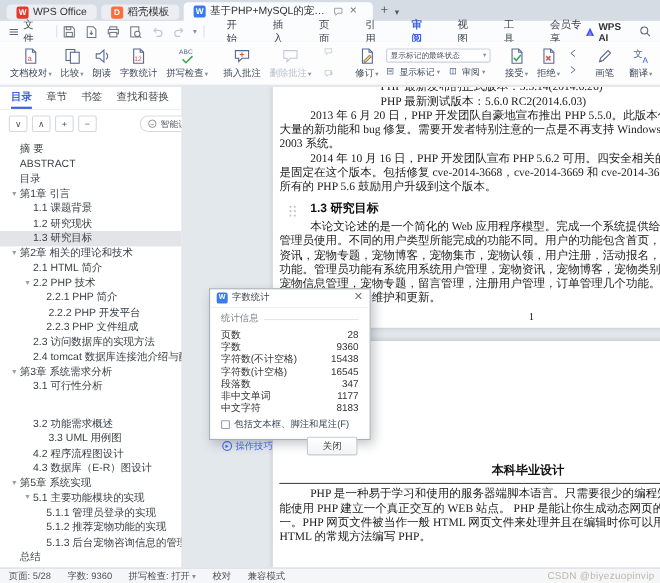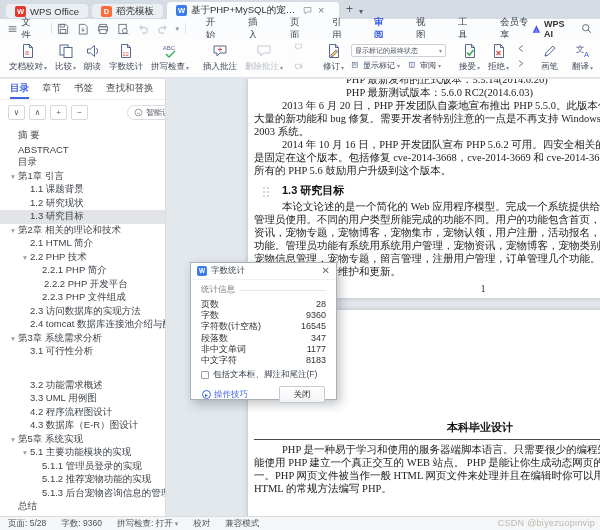--- a/index.html
+++ b/index.html
@@ -534,21 +534,21 @@
           <span>第3章 系统需求分析</span>
         </div>
         <div class="trow" style="padding-left: 20px;">
           <span class="tcar"></span>
           <span>3.1 可行性分析</span>
         </div>
         <div class="trow" style="padding-left: 20px; margin-top: 20px;">
           <span class="tcar"></span>
           <span>3.2 功能需求概述</span>
         </div>
-        <div class="trow" style="padding-left: 20px;">
+        <div class="trow" style="padding-left: 34px;">
           <span class="tcar"></span>
           <span>3.3 UML 用例图</span>
         </div>
         <div class="trow" style="padding-left: 20px;">
           <span class="tcar"></span>
           <span>4.2 程序流程图设计</span>
         </div>
         <div class="trow" style="padding-left: 20px;">
           <span class="tcar"></span>
           <span>4.3 数据库（E-R）图设计</span>
@@ -632,20 +632,24 @@
       <div id="statsRows">
           <div class="srow">
             <span>页数</span>
             <span class="v">28</span>
           </div>
           <div class="srow">
             <span>字数</span>
             <span class="v">9360</span>
           </div>
           <div class="srow">
+            <span>字符数(不计空格)</span>
+            <span class="v">15438</span>
+          </div>
+          <div class="srow">
             <span>字符数(计空格)</span>
             <span class="v">16545</span>
           </div>
           <div class="srow">
             <span>段落数</span>
             <span class="v">347</span>
           </div>
           <div class="srow">
             <span>非中文单词</span>
             <span class="v">1177</span>

